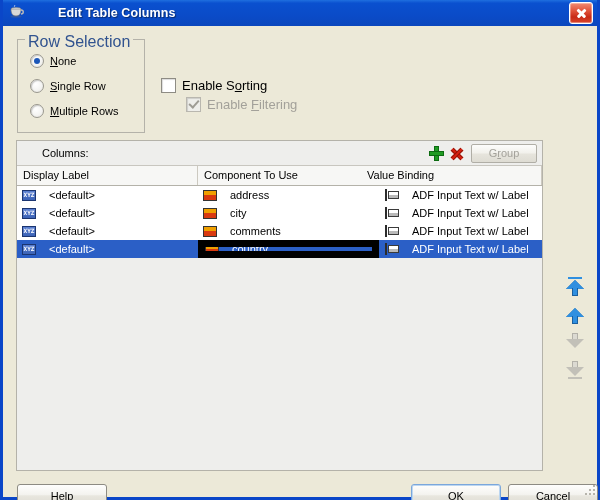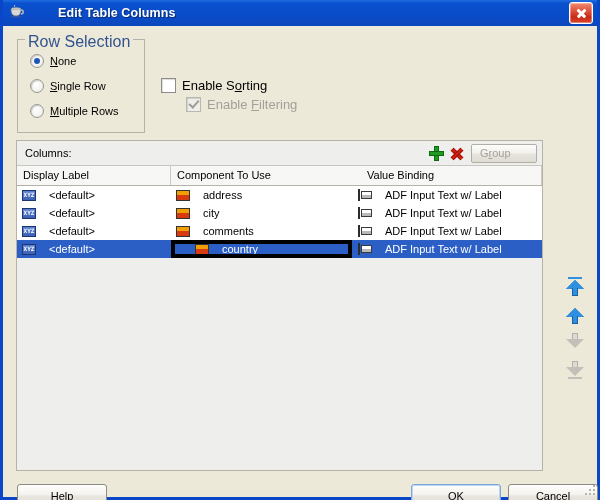--- a/index.html
+++ b/index.html
@@ -151,21 +151,21 @@
     left: 13px; top: 114px;
     width: 527px; height: 331px;
     border: 1px solid #b4b2a9;
     background: #eeeeec;
     box-sizing: border-box;
   }
   .columns-toolbar {
     position: relative;
     height: 25px;
     display: flex; align-items: center;
-    padding-left: 8px;
+    padding-left: 25px;
     box-sizing: border-box;
     background: #eeeeec;
     border-bottom: 1px solid #c8c6bf;
   }
   .columns-label { font-size: 11px; }
   .tb-spacer { flex: 1 1 auto; }
   .icon-btn {
     width: 20px; height: 20px;
     display: flex; align-items: center; justify-content: center;
     cursor: pointer;
@@ -194,21 +194,21 @@
   .tb-button {
     height: 19px;
     min-width: 66px;
     margin-right: 5px;
     padding: 0 8px;
     font-size: 11px;
     border: 1px solid #b0aea6;
     border-radius: 2px;
     background: linear-gradient(to bottom, #fdfdfc 0%, #f2f1ec 45%, #e6e4dc 55%, #dedcd3 100%);
     color: #a4a29b;
-    display: flex; align-items: center; 
+    display: flex; align-items: center; justify-content: center;
     cursor: default;
     box-sizing: border-box;
   }
   
   .table {
     position: absolute;
     left: 0; top: 25px; right: 0; bottom: 0;
     background: #eeeeec;
     overflow: hidden;
   }
@@ -220,21 +220,21 @@
     box-sizing: border-box;
   }
   .th {
     font-size: 11px;
     padding: 3px 0 0 6px;
     box-sizing: border-box;
     border-right: 1px solid #ccc9c0;
     white-space: nowrap;
     overflow: hidden;
   }
-  .col0 { width: 154px; }
+  .col0 { width: 181px; }
   .col1 { width: 181px; }
   .col2 { flex: 1 1 auto; border-right: none; }
   .rows { background: #ffffff; }
   .trow {
     display: flex;
     height: 18px;
     align-items: center;
     background: #ffffff;
     cursor: default;
   }
@@ -243,23 +243,23 @@
     height: 18px;
     display: flex; align-items: center;
     padding-left: 5px;
     box-sizing: border-box;
     font-size: 11px;
     white-space: nowrap;
     overflow: hidden;
     gap: 8px;
   }
   .td.col1.focus-cell {
-    border: 4px solid #000000;
-    box-sizing: border-box;
-    padding-left: 20px;
+    border: 7px solid #000000;
+    box-sizing: border-box;
+    padding-left: 0;
   }
   .list-filler { background: #eeeeec; height: 200px; }
   
   .ico { flex: 0 0 auto; margin-right: 5px; }
   .ico-xyz {
     width: 14px; height: 11px;
     background: linear-gradient(to bottom,#5a7fd0,#3c63b6);
     border: 1px solid #1b3570;
     color: #ffffff;
     font-size: 6px;

